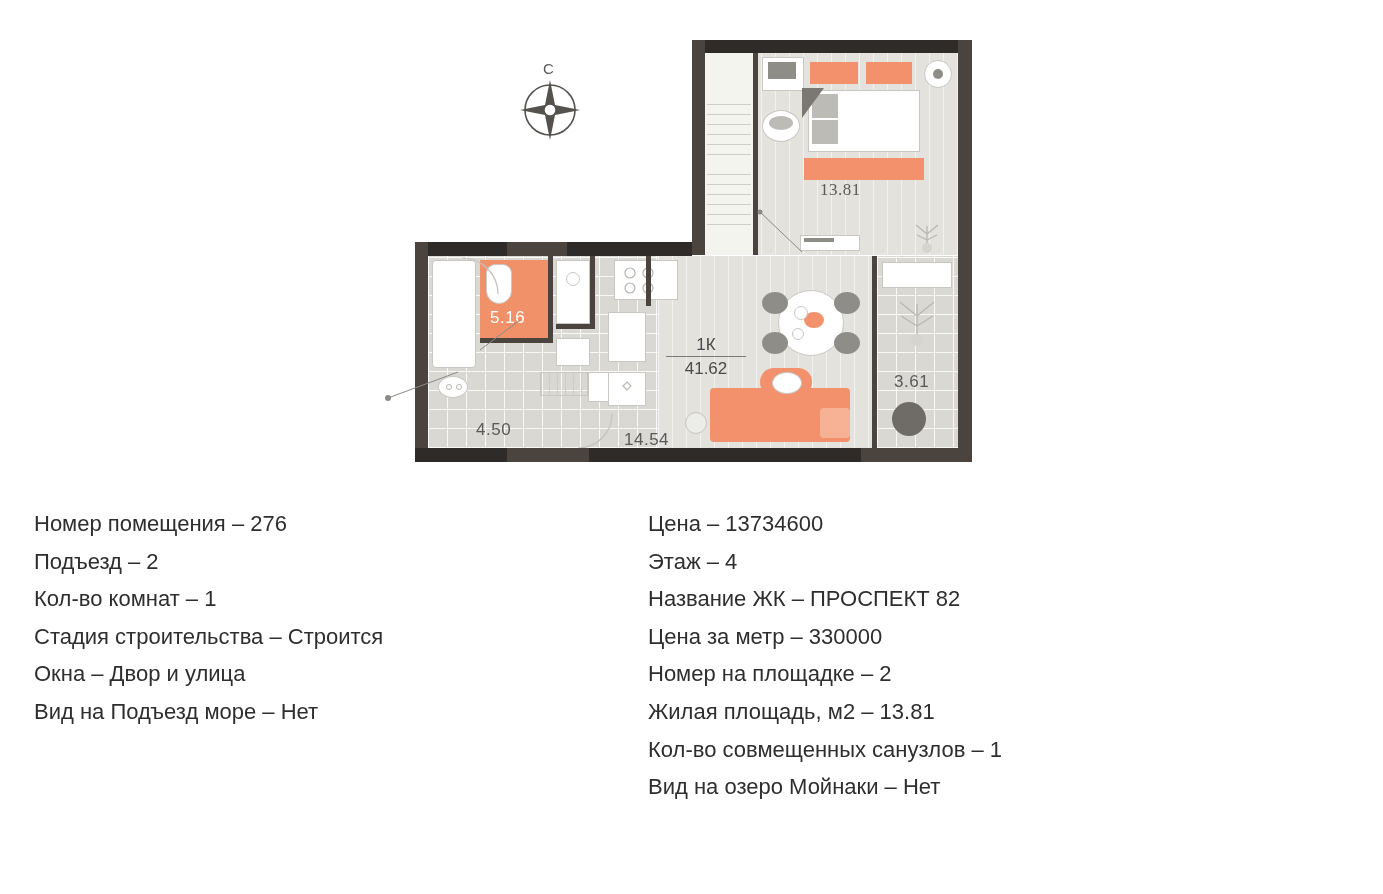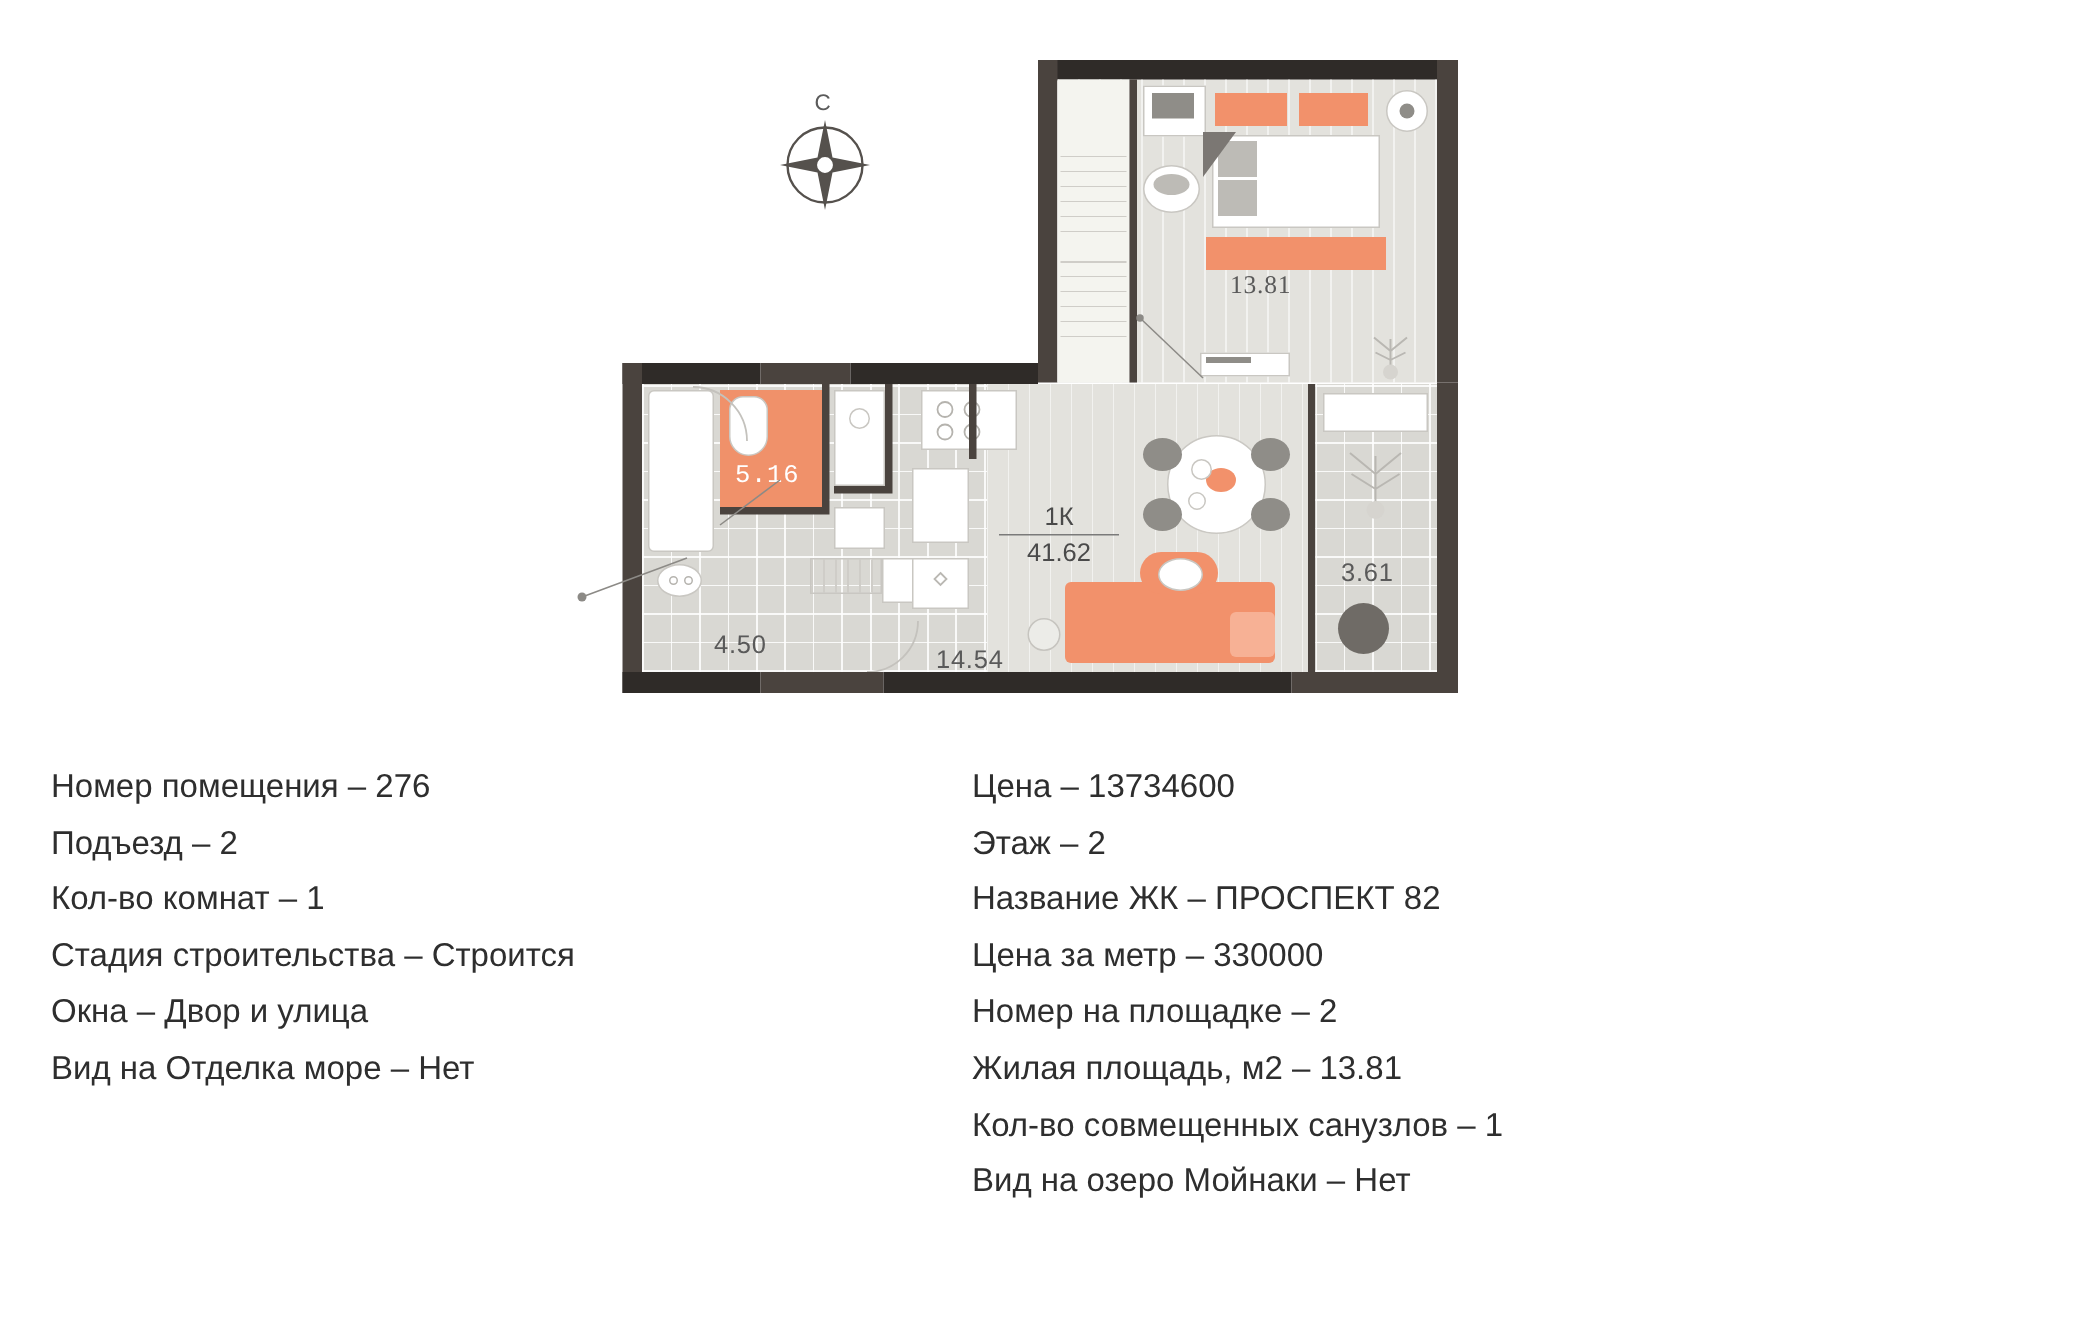--- a/index.html
+++ b/index.html
@@ -194,21 +194,21 @@
       <div class="wall" style="left:578px; top:235px; width:14px; height:207px;"></div>
       <div class="wall-light" style="left:35px; top:428px; width:92px; height:14px;"></div>
       <div class="wall" style="left:127px; top:428px; width:82px; height:14px;"></div>
       <div class="wall-light" style="left:209px; top:428px; width:272px; height:14px;"></div>
       <div class="wall" style="left:481px; top:428px; width:97px; height:14px;"></div>
 
       <div class="tile" style="left:48px; top:236px; width:230px; height:192px;"></div>
       <div class="parquet" style="left:278px; top:236px; width:300px; height:192px;"></div>
 
       <div class="orange-room" style="left:100px; top:240px; width:68px; height:78px;">
-        <div class="room-label" style="left:10px; top:48px; color:#ffffff;font-family:Liberation Mono, monospace;">5.16</div>
+        <div class="room-label" style="left:10px; top:48px; color:#ffffff;">5.16</div>
       </div>
 
       <div class="furn f-white" style="left:52px; top:240px; width:44px; height:108px; border-radius:4px;"></div>
       <div class="furn f-white round" style="left:58px; top:356px; width:30px; height:22px;"></div>
       <div class="furn" style="left:66px; top:364px; width:6px; height:6px; border:1px solid #b6b4af; border-radius:50%;"></div>
       <div class="furn" style="left:76px; top:364px; width:6px; height:6px; border:1px solid #b6b4af; border-radius:50%;"></div>
 
       <div class="furn f-white" style="left:106px; top:244px; width:26px; height:40px; border-radius:10px 10px 14px 14px;"></div>
 
       <div class="wall" style="left:168px; top:236px; width:5px; height:82px;"></div>
@@ -289,25 +289,25 @@
     </div>
   </div>
 
   <div id="specs">
     <div class="col left">
       <div class="spec-row"><span>Номер помещения – 276</span></div>
       <div class="spec-row"><span>Подъезд – 2</span></div>
       <div class="spec-row"><span>Кол-во комнат – 1</span></div>
       <div class="spec-row"><span>Стадия строительства – Строится</span></div>
       <div class="spec-row"><span>Окна – Двор и улица</span></div>
-      <div class="spec-row"><span>Вид на Отделка море – Нет</span></div>
+      <div class="spec-row"><span>Вид на Подъезд море – Нет</span></div>
     </div>
     <div class="col right">
       <div class="spec-row"><span>Цена – 13734600</span></div>
-      <div class="spec-row"><span>Этаж – 2</span></div>
+      <div class="spec-row"><span>Этаж – 4</span></div>
       <div class="spec-row"><span>Название ЖК – ПРОСПЕКТ 82</span></div>
       <div class="spec-row"><span>Цена за метр – 330000</span></div>
       <div class="spec-row"><span>Номер на площадке – 2</span></div>
       <div class="spec-row"><span>Жилая площадь, м2 – 13.81</span></div>
       <div class="spec-row"><span>Кол-во совмещенных санузлов – 1</span></div>
       <div class="spec-row"><span>Вид на озеро Мойнаки – Нет</span></div>
     </div>
   </div>
 
 </div>

